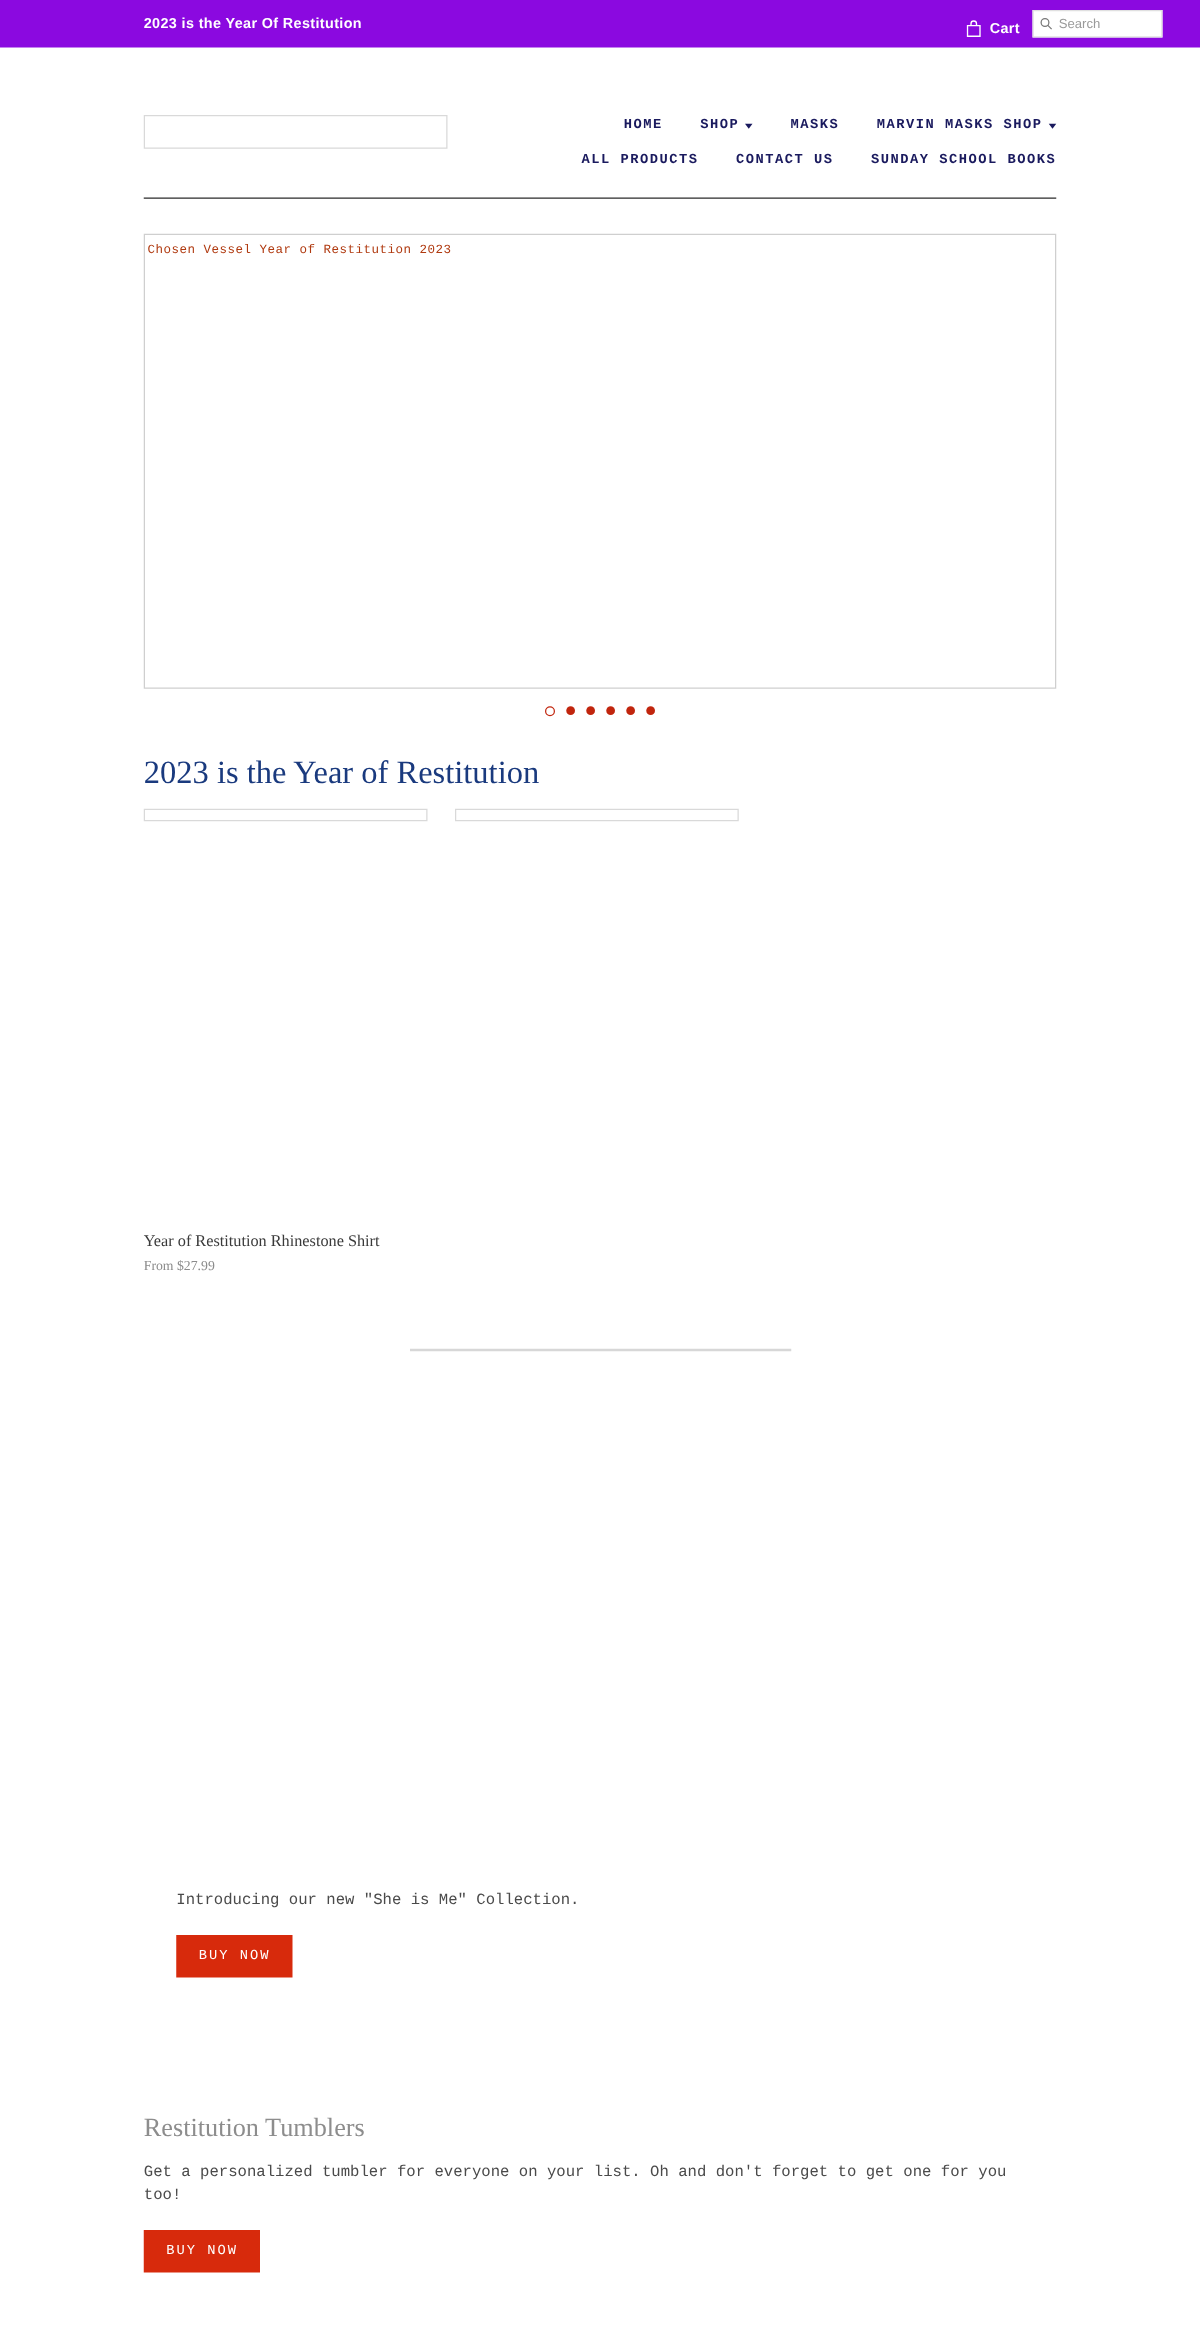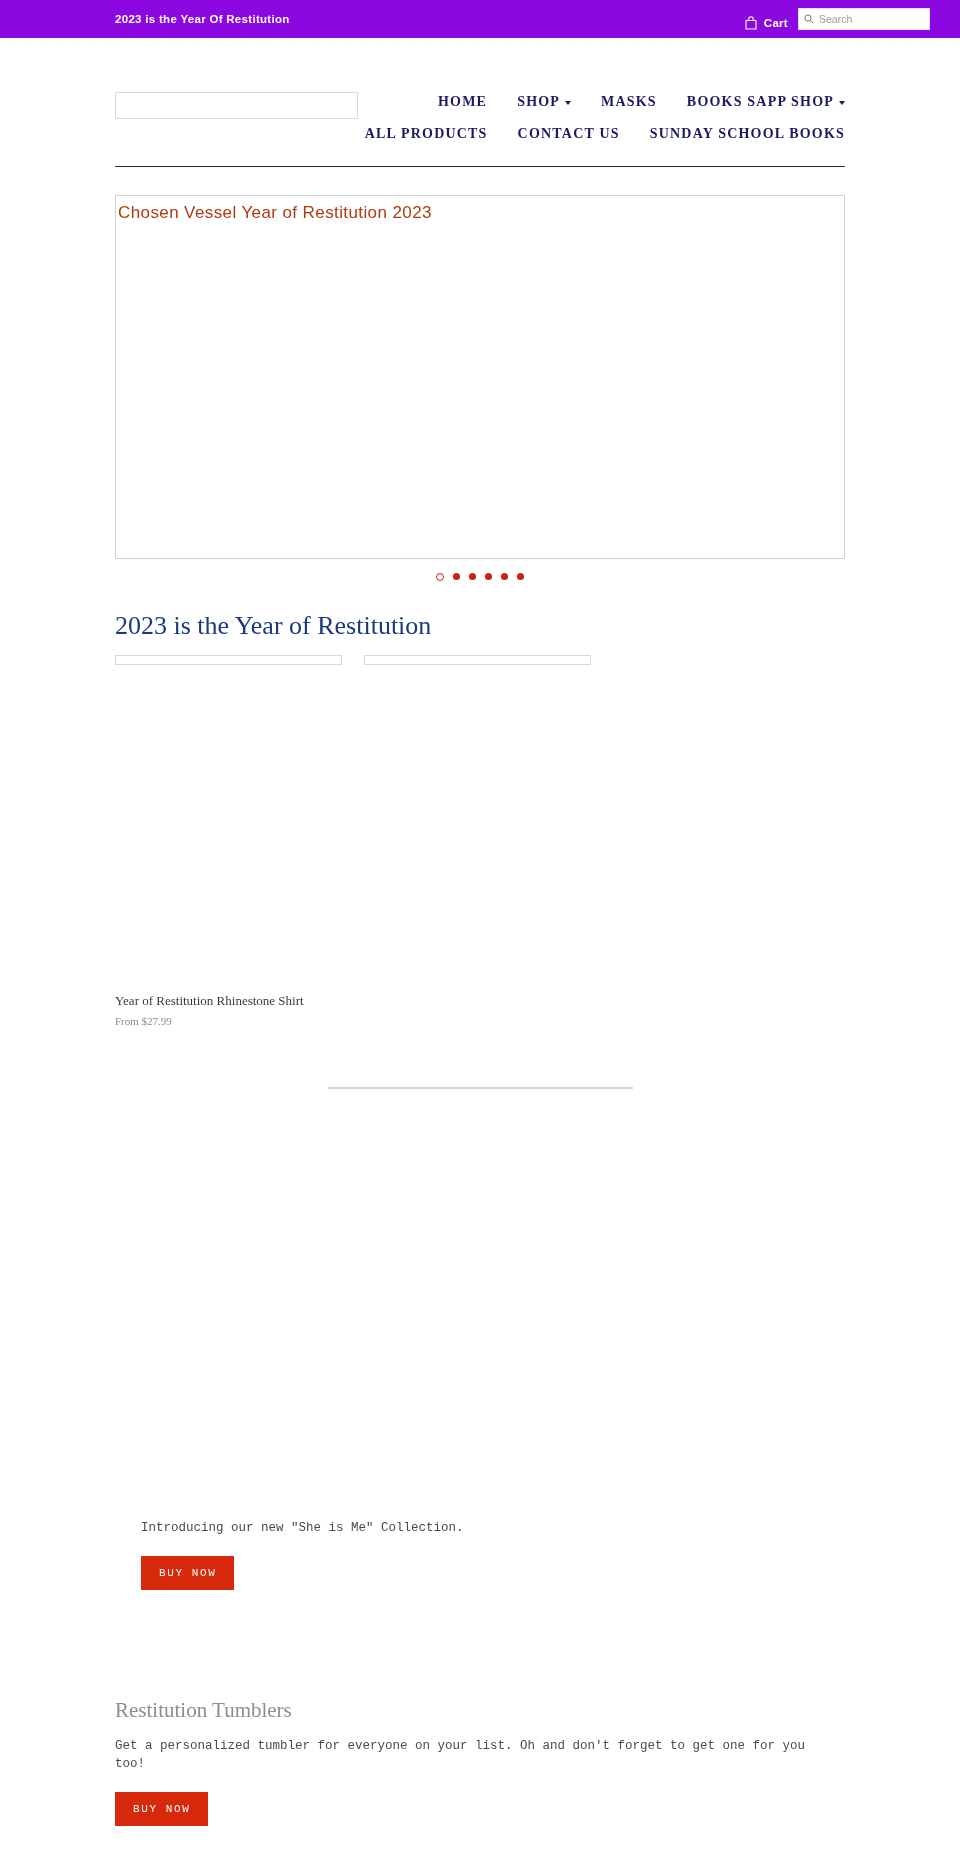--- a/index.html
+++ b/index.html
@@ -49,21 +49,21 @@
     letter-spacing: 0.3px;
   }
   .cart-icon-box {
     width: 12px;
     height: 14px;
     position: relative;
   }
   .cart-icon-box svg { display: block; }
   .search-wrap {
     position: relative;
-    width: 132px;
+    width: 104px;
     height: 22px;
     background: #ffffff;
     border: 1px solid #e0e0e0;
     display: flex;
     align-items: center;
     padding-left: 18px;
   }
   .search-wrap .mag {
     position: absolute;
     left: 5px;
@@ -102,22 +102,22 @@
     padding-top: 38px;
   }
   .nav-row {
     display: flex;
     justify-content: flex-end;
     gap: 30px;
     margin-bottom: 16px;
   }
   .nav-row:last-child { margin-bottom: 0; }
   .nav-item {
-    font-family: Liberation Serif, serif;
-    font-size: 14px;
+    font-family: Liberation Mono, monospace;
+    font-size: 11px;
     font-weight: bold;
     color: #1a1a5e;
     letter-spacing: 1.2px;
     white-space: nowrap;
     display: inline-flex;
     align-items: center;
     gap: 5px;
   }
   .caret {
     width: 0; height: 0;
@@ -135,22 +135,22 @@
 
   
   .hero {
     margin: 28px 115px 0 115px;
     height: 364px;
     border: 1px solid #cfcfcf;
     position: relative;
     background: #fff;
   }
   .hero-caption {
-    font-family: Liberation Sans, sans-serif;
-    font-size: 17px;
+    font-family: Liberation Mono, monospace;
+    font-size: 10px;
     color: #b03a10;
     padding: 7px 0 0 2px;
     letter-spacing: 0.4px;
   }
   .dots {
     margin-top: 14px;
     display: flex;
     justify-content: center;
     gap: 9px;
   }
@@ -284,21 +284,21 @@
         <span>HOME</span>
       </a>
       <a class="nav-item">
         <span>SHOP</span>
         <i class="caret"></i>
       </a>
       <a class="nav-item">
         <span>MASKS</span>
       </a>
       <a class="nav-item">
-        <span>BOOKS SAPP SHOP</span>
+        <span>MARVIN MASKS SHOP</span>
         <i class="caret"></i>
       </a>
     </div>
 
     <div class="nav-row">
       <a class="nav-item">
         <span>ALL PRODUCTS</span>
       </a>
       <a class="nav-item">
         <span>CONTACT US</span>

